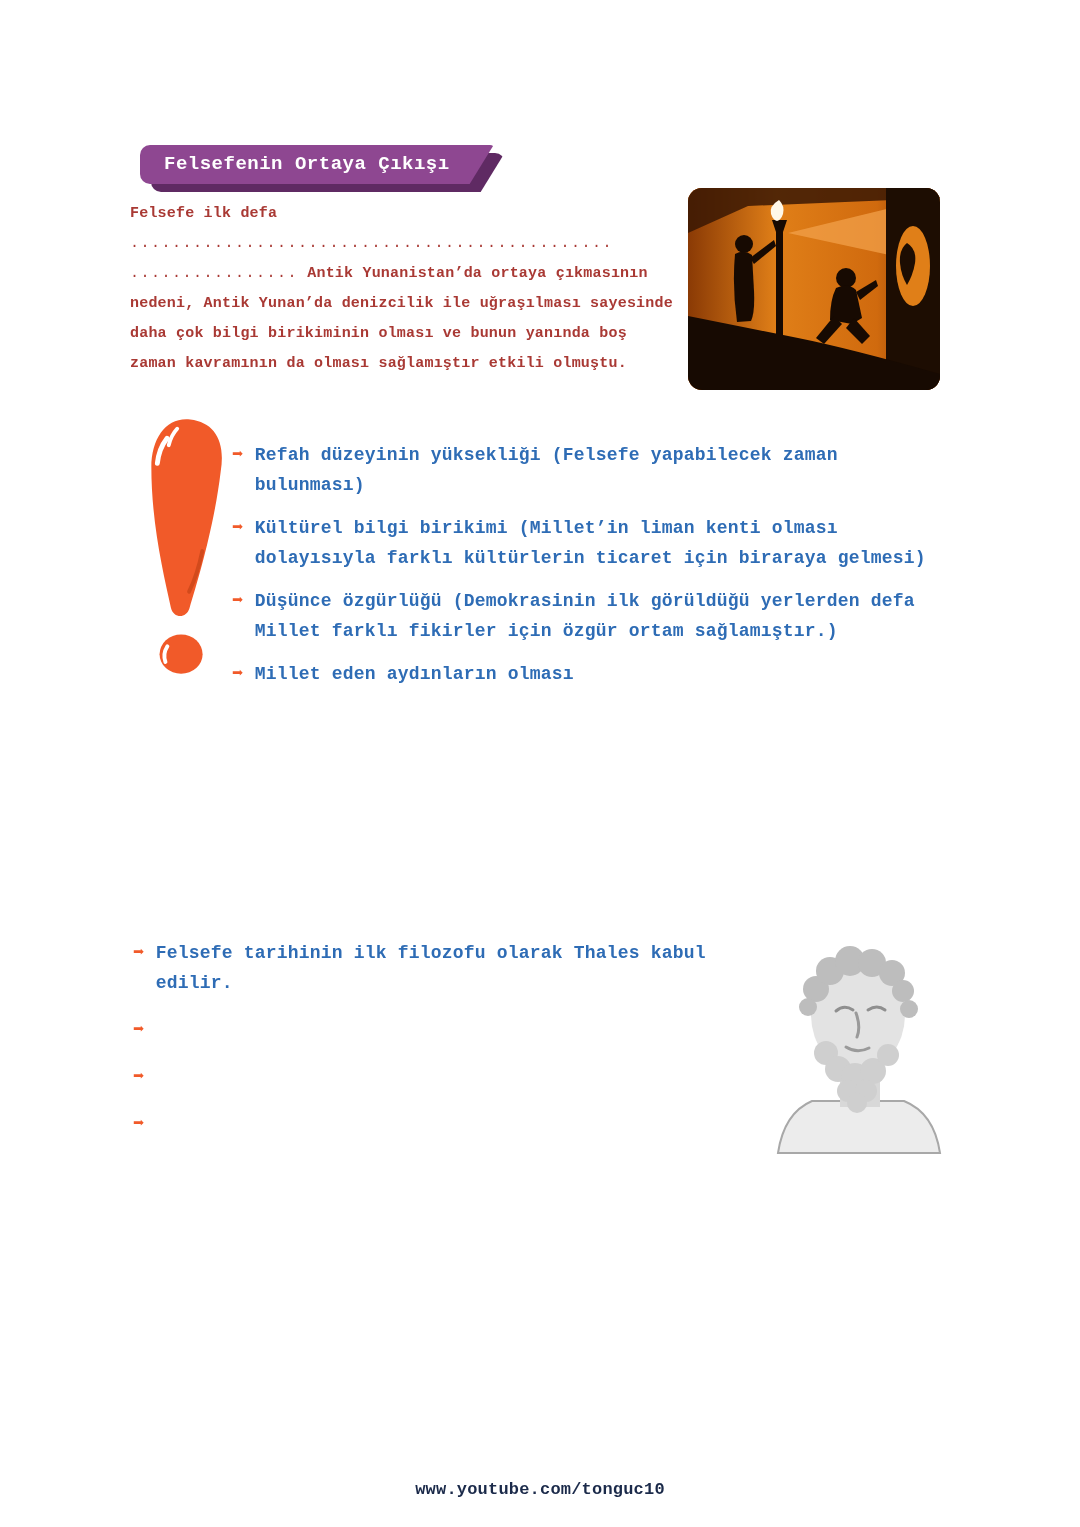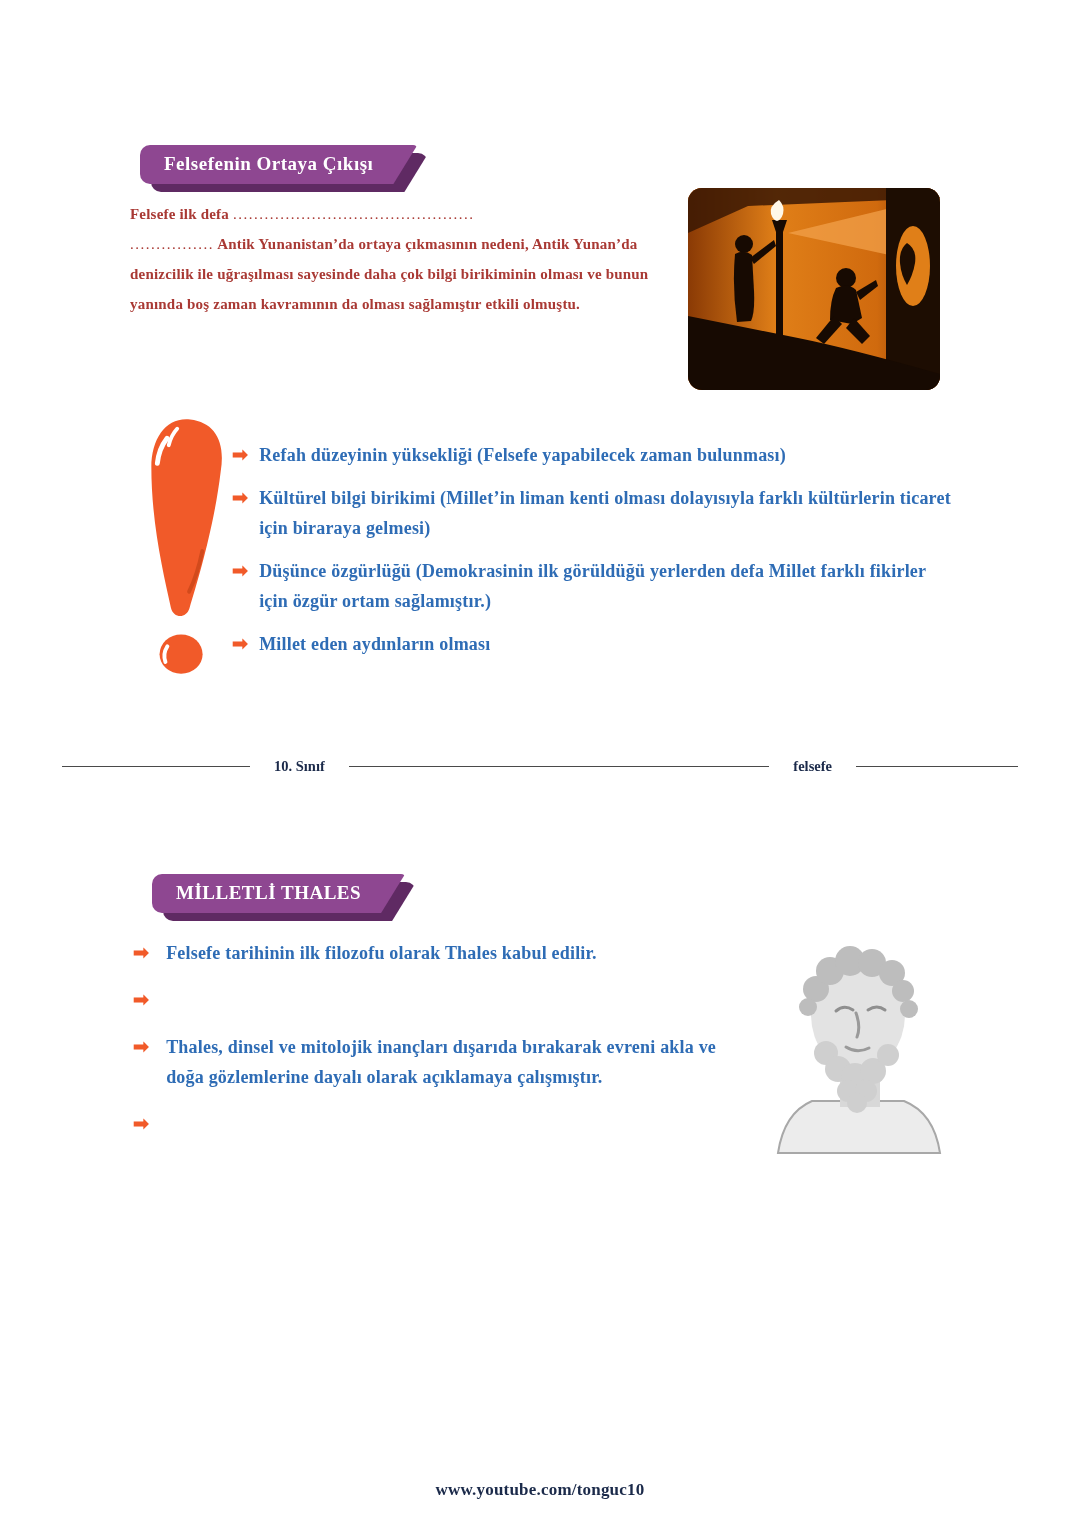--- a/index.html
+++ b/index.html
@@ -1,20 +1,20 @@
 <!DOCTYPE html>
 <html><head>
 <meta charset="utf-8">
 <style>
   * { margin:0; padding:0; box-sizing:border-box; }
   html,body { background:#ffffff; }
   .sheet {
     position:relative; width:1080px; height:1527px; margin:0 auto;
     background:#ffffff; overflow:hidden;
-    font-family:Liberation Serif, serif;
+    font-family:Liberation Mono, monospace;
     border-radius:21px;
   }
 
   
   .banner { position:absolute; }
   .banner .shadow {
     position:absolute; left:11px; top:8px; width:100%; height:100%;
     background:#5f2a63; border-radius:10px;
     clip-path:polygon(0 0,100% 0,calc(100% - 24px) 100%,0 100%);
   }
@@ -52,21 +52,21 @@
   .bullets { position:absolute; list-style:none; }
   .bullet {
     display:flex; align-items:flex-start; gap:11px;
     color:#2e6cb5; font-size:18px; font-weight:700;
     line-height:30px; letter-spacing:.2px; margin-bottom:13px;
   }
   .arrow { color:#f15a29; font-size:19px; line-height:30px; flex:0 0 auto; }
   .bullets1 { left:232px; top:440px; width:720px; }
   .bullets2 { left:133px; top:938px; width:836px; }
   .bullets2 .bullet { margin-bottom:17px; }
-  .bullets2 .bullet.narrow .btext { max-width:560px;margin-left:6px; }
+  .bullets2 .bullet.narrow .btext { max-width:560px; }
   .bullets2 .bullet.wide .btext { max-width:750px; }
 
   
   .divider {
     position:absolute; left:62px; right:62px; top:758px;
     display:flex; align-items:center;
     color:#1b2a4a; font-size:14.5px; font-weight:700;
   }
   .dline { border-top:1.6px solid #4a4a4a; height:0; }
   .dl-a { width:188px; }
@@ -157,32 +157,21 @@
     <li class="bullet">
       <span class="arrow">➡</span>
       <span class="btext">Düşünce özgürlüğü (Demokrasinin ilk görüldüğü yerlerden defa Millet farklı fikirler için özgür ortam sağlamıştır.)</span>
     </li>
     <li class="bullet">
       <span class="arrow">➡</span>
       <span class="btext">Millet eden aydınların olması</span>
     </li>
   </ul>
 
-  <div class="divider">
-    <span class="dline dl-a"></span>
-    <span class="dlabel">10. Sınıf</span>
-    <span class="dline dl-b"></span>
-    <span class="dlabel">felsefe</span>
-    <span class="dline dl-c"></span>
-  </div>
-
-  <div class="banner banner2">
-    <span class="shadow"></span>
-    <span class="face">MİLLETLİ THALES</span>
-  </div>
+
 
   <figure class="thales">
     <svg viewBox="0 0 232 252" aria-hidden="true">
       <path d="M36 250 q6 -40 34 -52 l92 0 q30 12 36 52 z" fill="#ececec" stroke="#a8a8a8" stroke-width="2"></path>
       <path d="M98 176 h40 v28 h-40z" fill="#d8d8d8"></path>
       <ellipse cx="116" cy="112" rx="47" ry="56" fill="#e3e3e3"></ellipse>
       <g fill="#bdbdbd">
         <circle cx="74" cy="86" r="13"></circle>
           <circle cx="88" cy="68" r="14"></circle>
           <circle cx="108" cy="58" r="15"></circle>
@@ -211,21 +200,20 @@
   <ul class="bullets bullets2">
     <li class="bullet narrow">
       <span class="arrow">➡</span>
       <span class="btext">Felsefe tarihinin ilk filozofu olarak Thales kabul edilir.</span>
     </li>
     <li class="bullet narrow">
       <span class="arrow">➡</span>
     </li>
     <li class="bullet narrow">
       <span class="arrow">➡</span>
-      <span class="btext">Thales, dinsel ve mitolojik inançları dışarıda bırakarak evreni akla ve doğa gözlemlerine dayalı olarak açıklamaya çalışmıştır.</span>
     </li>
     <li class="bullet wide">
       <span class="arrow">➡</span>
     </li>
   </ul>
 
   <div class="site-footer">www.youtube.com/tonguc10</div>
 
 </div>
 

